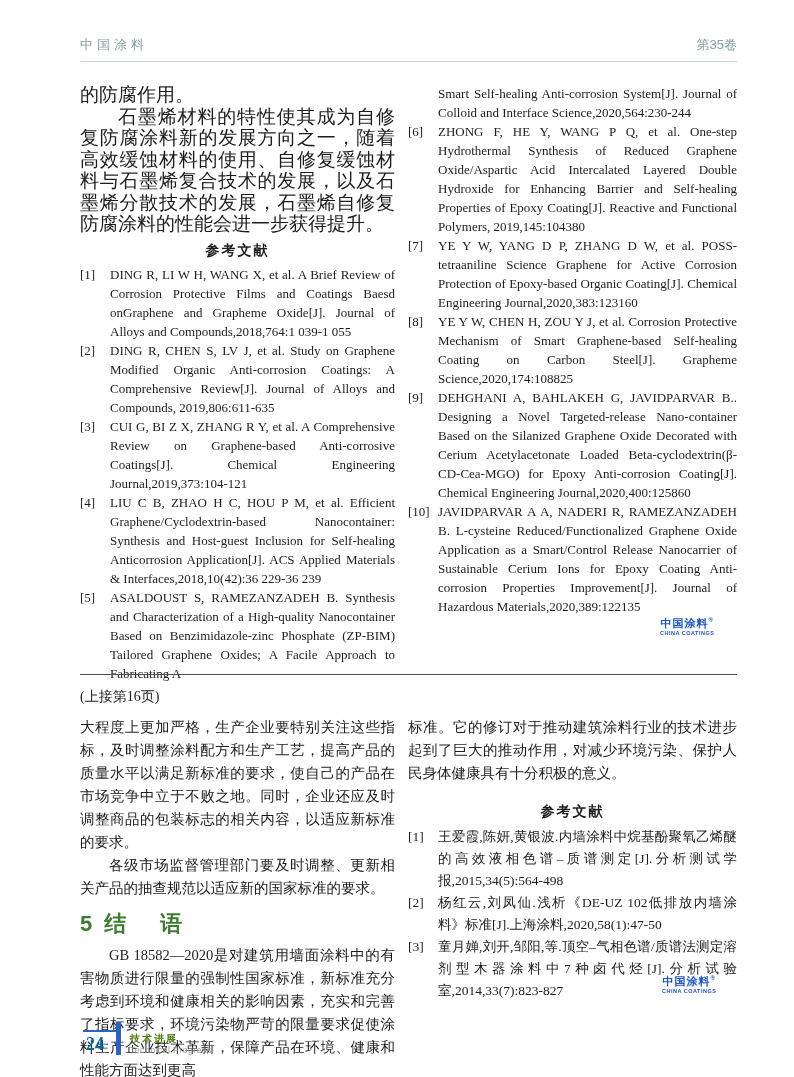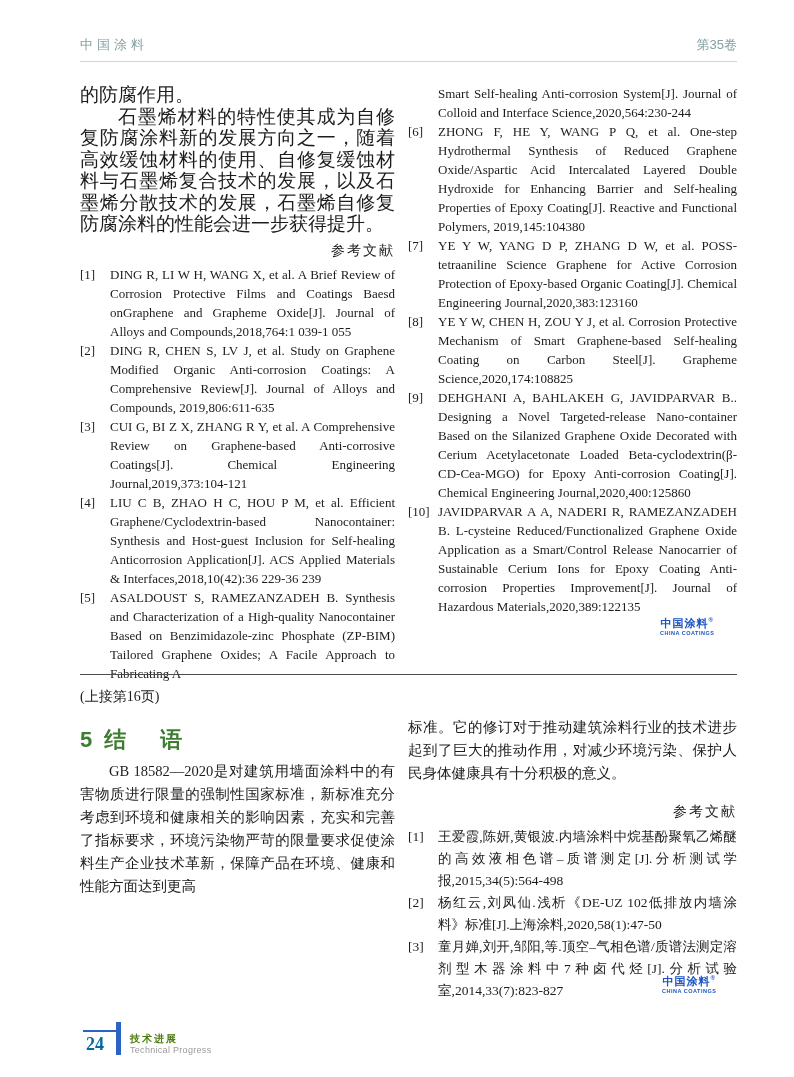--- a/index.html
+++ b/index.html
@@ -20,21 +20,21 @@
   .col{position:absolute;text-align:justify;}
   .col-tl{top:84px;left:80px;width:315px;}
   .col-tr{top:84px;left:408px;width:329px;}
   .col-bl{top:716px;left:80px;width:315px;}
   .col-br{top:716px;left:408px;width:329px;}
   .cn-body{font-size:19px;line-height:21.5px;}
   .cn-body-b{font-size:14.5px;line-height:23px;}
   .cn-body p,.cn-body-b p{margin:0;}
   .indent{text-indent:2em;}
   .ref-heading{
-    text-align:right;font-weight:normal;font-size:14px;margin:7px 0 5px 0;
+    text-align:center;font-weight:bold;font-size:14px;margin:7px 0 5px 0;
     letter-spacing:2px;
   }
   .ref-list{margin:0;}
   .ref-item{display:flex;}
   .ref-item .num{flex:0 0 30px;}
   .ref-item .txt{flex:1;text-align:justify;}
   .refs-en{font-size:13px;line-height:19px;}
   .refs-cn{font-size:13.5px;line-height:22px;}
   
   .conclusion-heading{
@@ -141,20 +141,24 @@
 <div class="logo logo-top">
   <div class="logo-cn"><span>中国涂料</span><span class="reg">®</span></div>
   <div class="logo-en">CHINA COATINGS</div>
 </div>
 
 <div class="section-divider"></div>
 
 <div class="continued-note">(上接第16页)</div>
 
 <div class="col col-bl">
+  <div class="cn-body-b">
+    <p>大程度上更加严格，生产企业要特别关注这些指标，及时调整涂料配方和生产工艺，提高产品的质量水平以满足新标准的要求，使自己的产品在市场竞争中立于不败之地。同时，企业还应及时调整商品的包装标志的相关内容，以适应新标准的要求。</p>
+    <p class="indent">各级市场监督管理部门要及时调整、更新相关产品的抽查规范以适应新的国家标准的要求。</p>
+  </div>
   <div class="conclusion-heading">
     <span class="sec-no">5</span><span class="sec-title">结 语</span>
   </div>
   <div class="cn-body-b">
     <p class="indent">GB 18582—2020是对建筑用墙面涂料中的有害物质进行限量的强制性国家标准，新标准充分考虑到环境和健康相关的影响因素，充实和完善了指标要求，环境污染物严苛的限量要求促使涂料生产企业技术革新，保障产品在环境、健康和性能方面达到更高</p>
   </div>
 </div>
 
 <div class="col col-br">
   <div class="cn-body-b">

